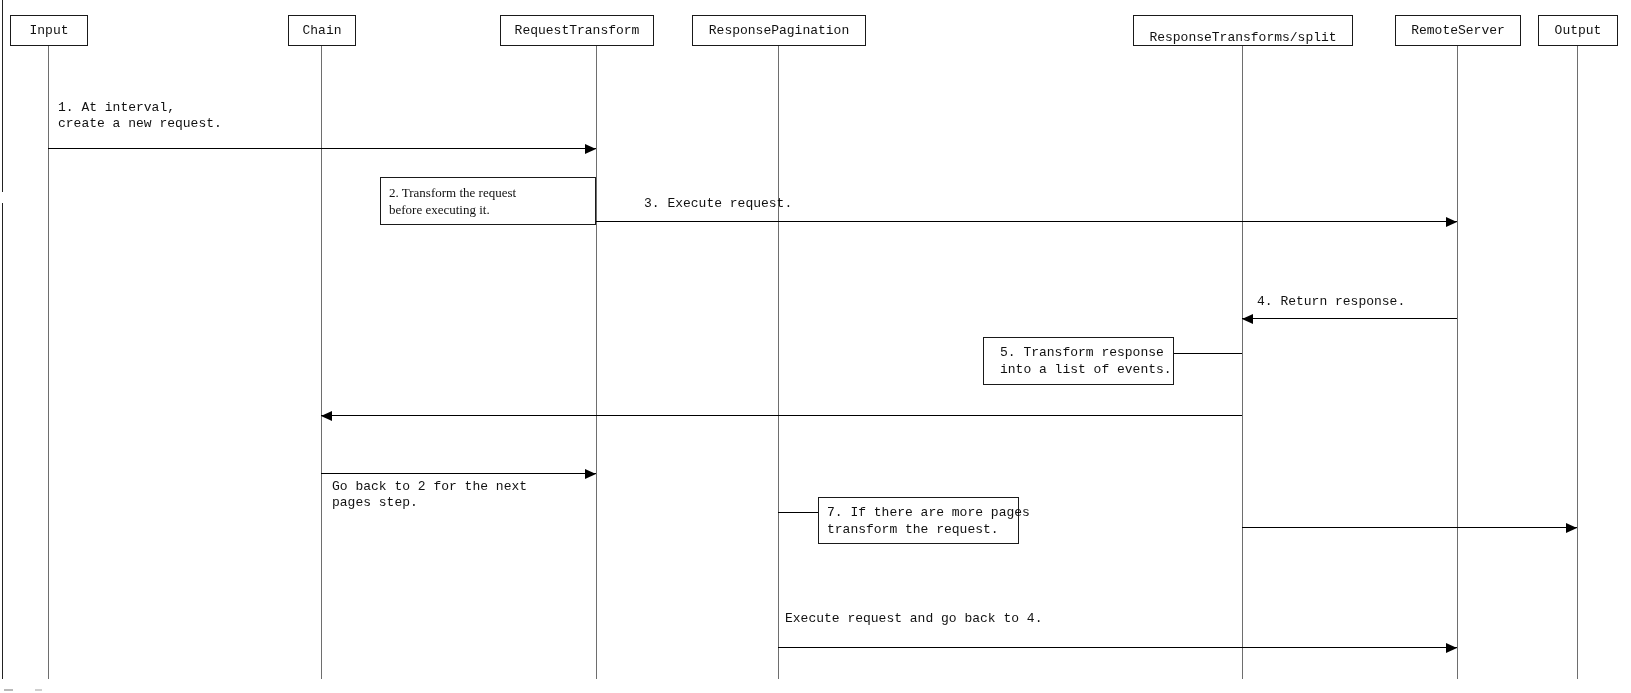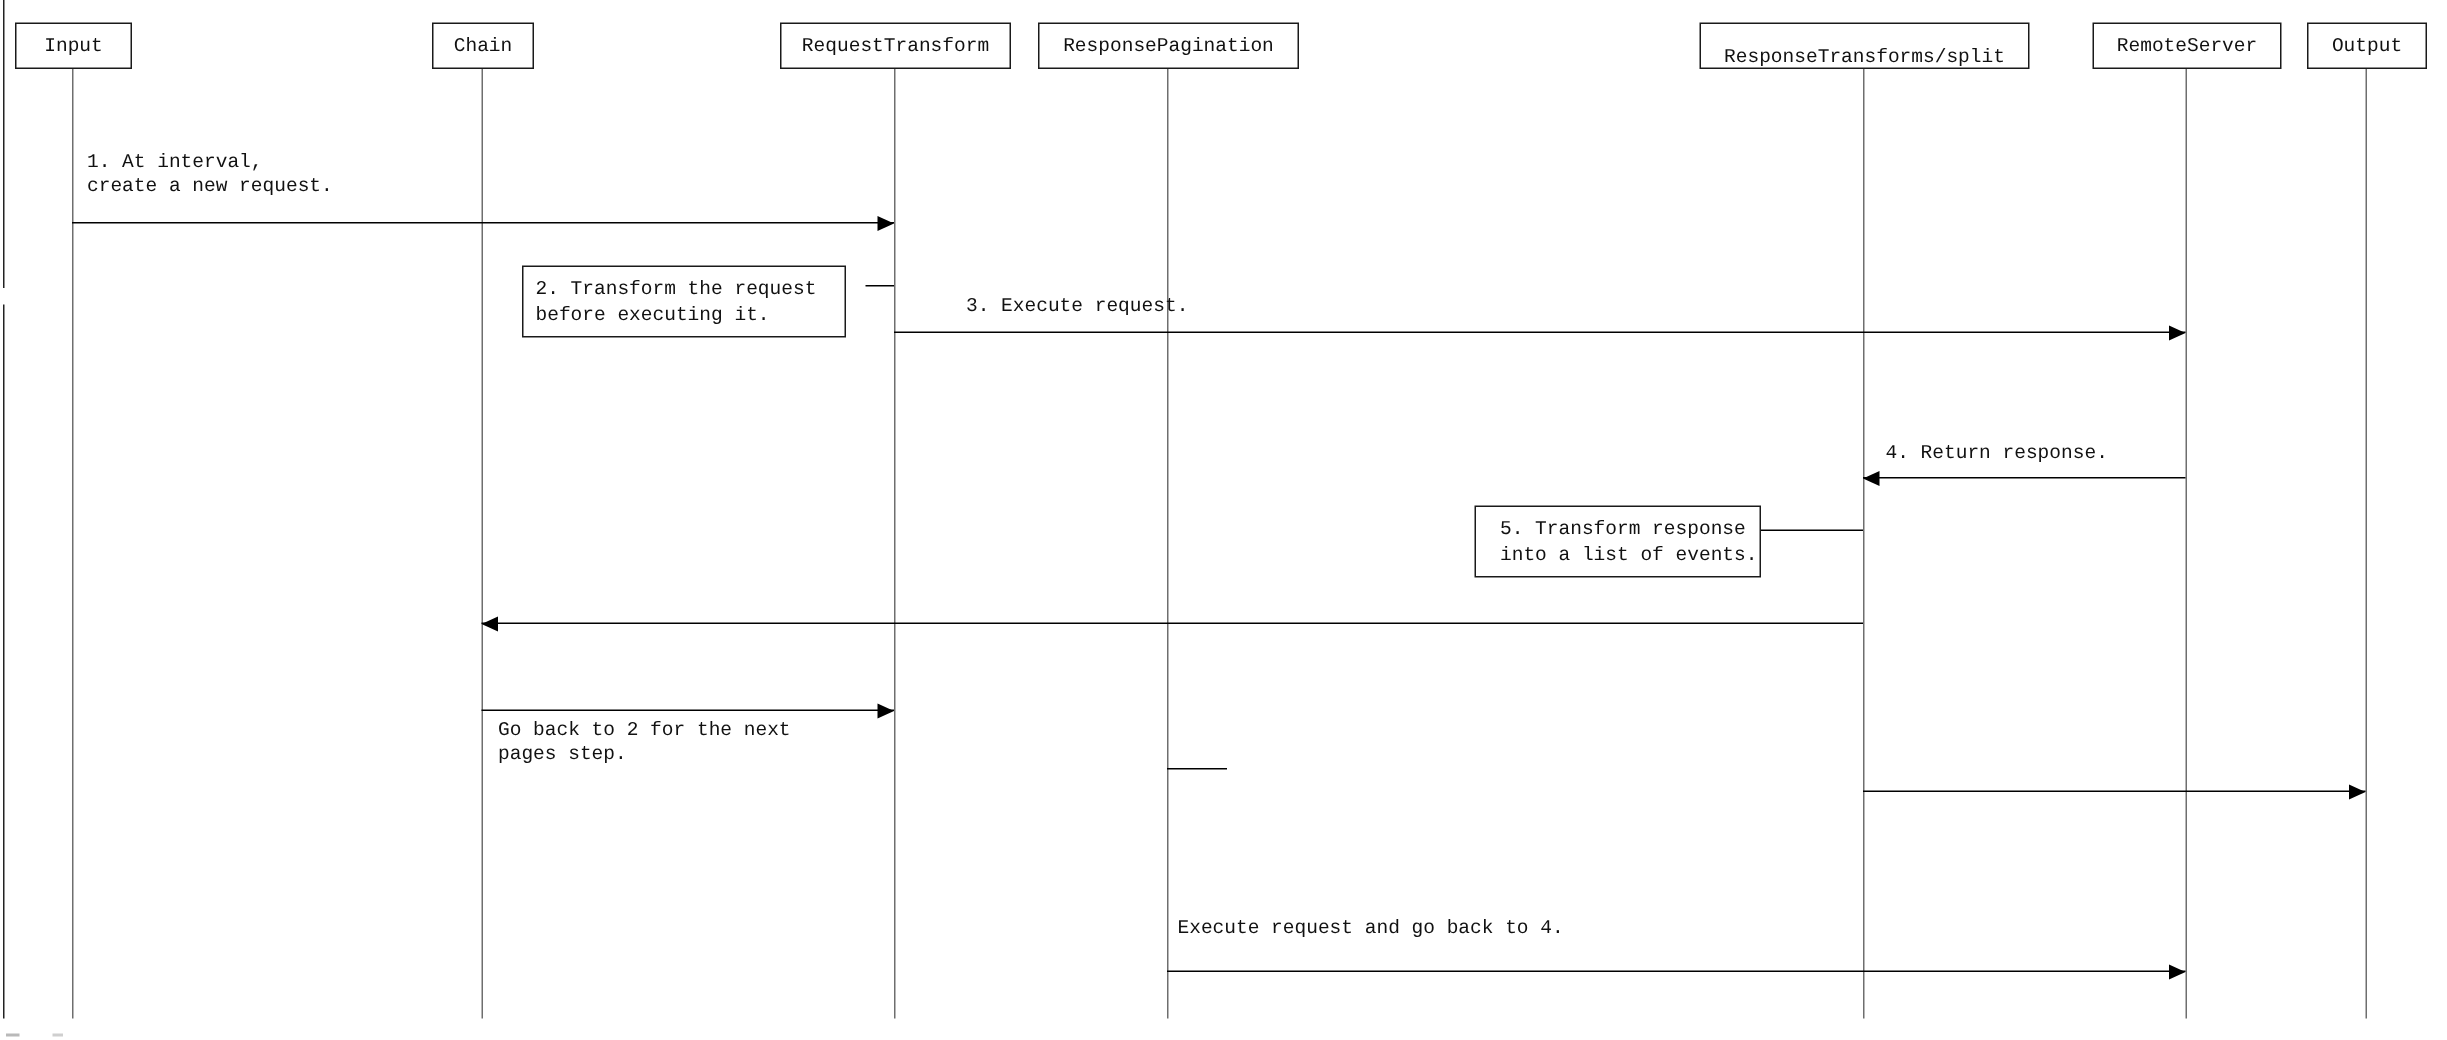--- a/index.html
+++ b/index.html
@@ -43,21 +43,21 @@
   .artifact{position:absolute;height:2px;z-index:1;}
 </style>
 </head>
 <body>
 
 <div id="canvas">
     <div class="lifeline-head" style="left: 10px; width: 76px;"><div>Input</div></div>
     <div class="vline" style="left: 48px; top: 46px; height: 633px; background: rgb(110, 110, 110);"></div>
     <div class="lifeline-head" style="left: 288px; width: 66px;"><div>Chain</div></div>
     <div class="vline" style="left: 321px; top: 46px; height: 633px; background: rgb(110, 110, 110);"></div>
-    <div class="lifeline-head" style="left: 520px; width: 152px;"><div>RequestTransform</div></div>
+    <div class="lifeline-head" style="left: 500px; width: 152px;"><div>RequestTransform</div></div>
     <div class="vline" style="left: 596px; top: 46px; height: 633px; background: rgb(110, 110, 110);"></div>
     <div class="lifeline-head" style="left: 692px; width: 172px;"><div>ResponsePagination</div></div>
     <div class="vline" style="left: 778px; top: 46px; height: 633px; background: rgb(110, 110, 110);"></div>
     <div class="lifeline-head" style="left: 1133px; width: 218px; align-items: flex-end;"><div>ResponseTransforms/split</div></div>
     <div class="vline" style="left: 1242px; top: 46px; height: 633px; background: rgb(110, 110, 110);"></div>
     <div class="lifeline-head" style="left: 1395px; width: 124px;"><div>RemoteServer</div></div>
     <div class="vline" style="left: 1457px; top: 46px; height: 633px; background: rgb(110, 110, 110);"></div>
     <div class="lifeline-head" style="left: 1538px; width: 78px;"><div>Output</div></div>
     <div class="vline" style="left: 1577px; top: 46px; height: 633px; background: rgb(110, 110, 110);"></div>
     <div class="hline" style="left: 48px; top: 148px; width: 548px;"></div>
@@ -72,22 +72,23 @@
     <div class="hline" style="left: 321px; top: 415px; width: 921px;"></div>
     <div class="head left" style="top: 411px; left: 321px;"></div>
     <div class="hline" style="left: 321px; top: 473px; width: 275px;"></div>
     <div class="head right" style="top: 469px; left: 585px;"></div>
     <div class="lbl" style="left: 332px; top: 479px;"><div>Go back to 2 for the next</div><div>pages step.</div></div>
     <div class="hline" style="left: 1242px; top: 527px; width: 335px;"></div>
     <div class="head right" style="top: 523px; left: 1566px;"></div>
     <div class="hline" style="left: 778px; top: 647px; width: 679px;"></div>
     <div class="head right" style="top: 643px; left: 1446px;"></div>
     <div class="lbl" style="left: 785px; top: 611px;"><div>Execute request and go back to 4.</div></div>
-    <div class="note" style="left: 348px; top: 177px; width: 216px; height: 48px;"><div>2. Transform the request</div><div>before executing it.</div></div>
+    <div class="note" style="left: 380px; top: 177px; width: 216px; height: 48px; font-family: Liberation Serif, serif;"><div>2. Transform the request</div><div>before executing it.</div></div>
     <div class="conn" style="left: 577px; top: 190px; width: 19px;"></div>
     <div class="note" style="left: 983px; top: 337px; width: 191px; height: 48px; padding-left: 16px;"><div>5. Transform response</div><div>into a list of events.</div></div>
     <div class="conn" style="left: 1173px; top: 353px; width: 69px;"></div>
+    <div class="note" style="left: 818px; top: 497px; width: 201px; height: 47px;"><div>7. If there are more pages</div><div>transform the request.</div></div>
     <div class="conn" style="left: 778px; top: 512px; width: 40px;"></div>
     <div class="edge-seg" style="left: 2px; top: 0px; height: 192px;"></div>
     <div class="edge-seg" style="left: 2px; top: 203px; height: 476px;"></div>
     <div class="artifact" style="left: 4px; top: 689px; width: 9px; background: rgb(185, 185, 185);"></div>
     <div class="artifact" style="left: 35px; top: 689px; width: 7px; background: rgb(207, 207, 207);"></div>
   </div>
 
 </body></html>

